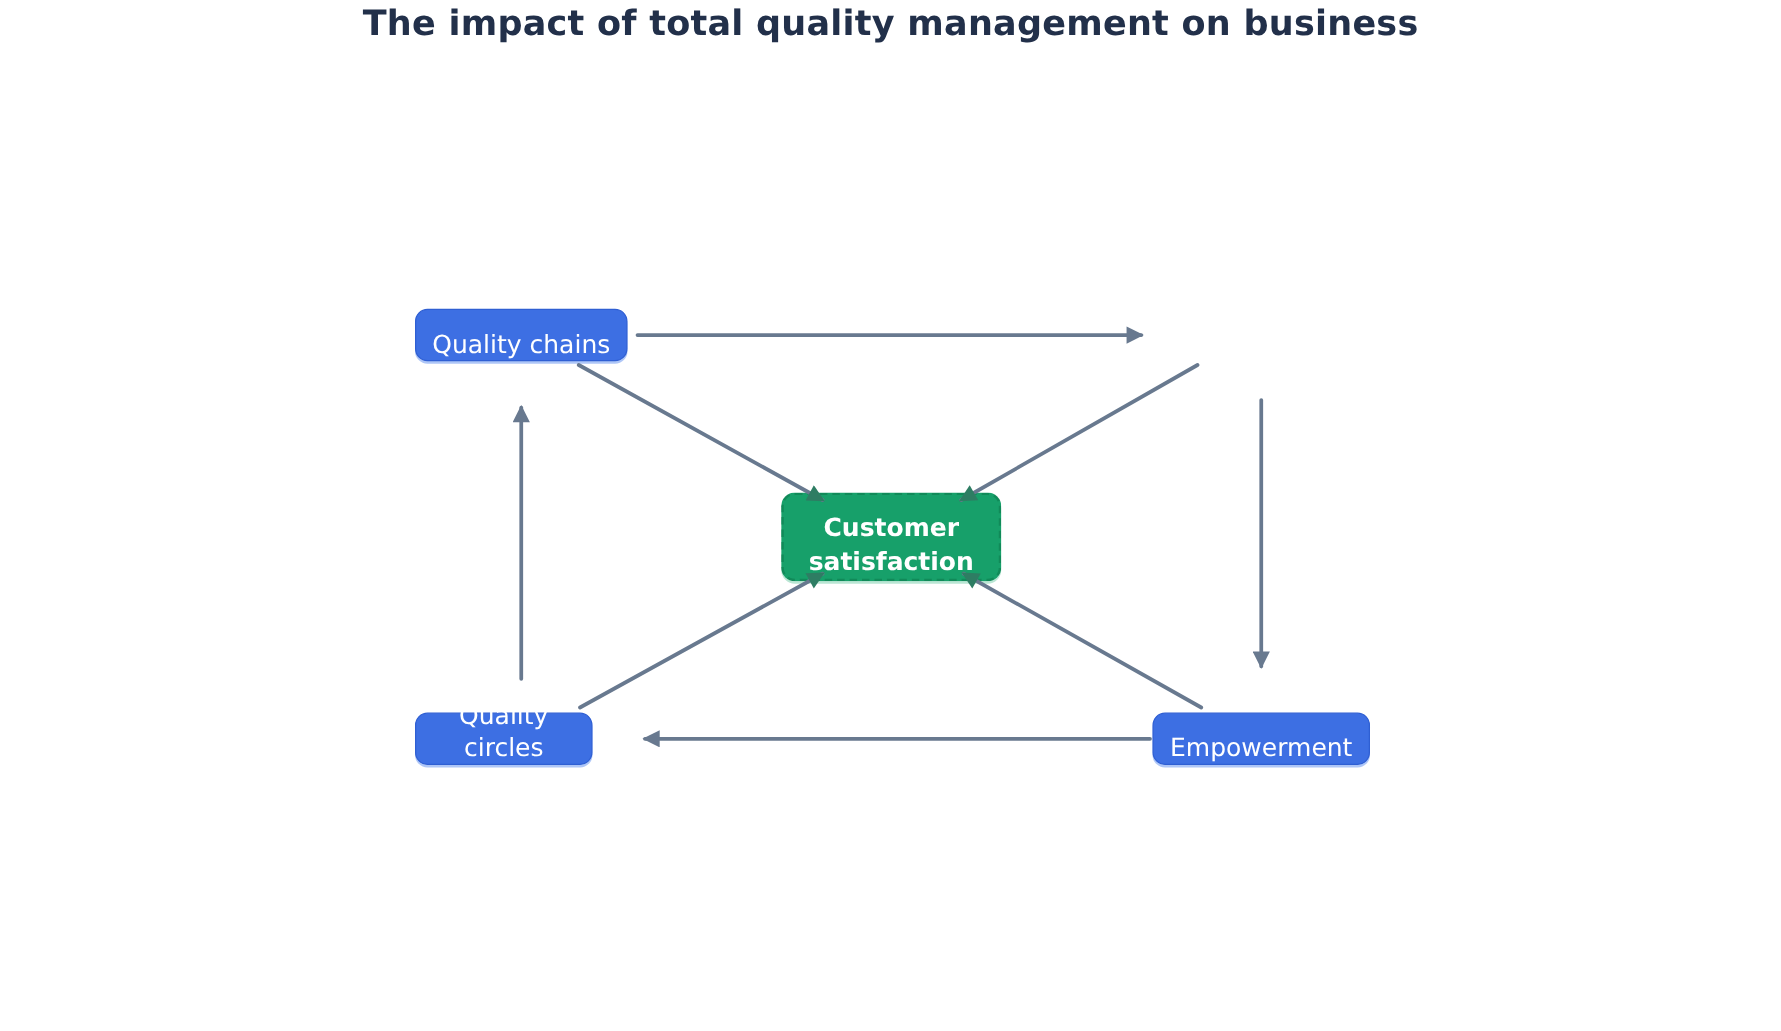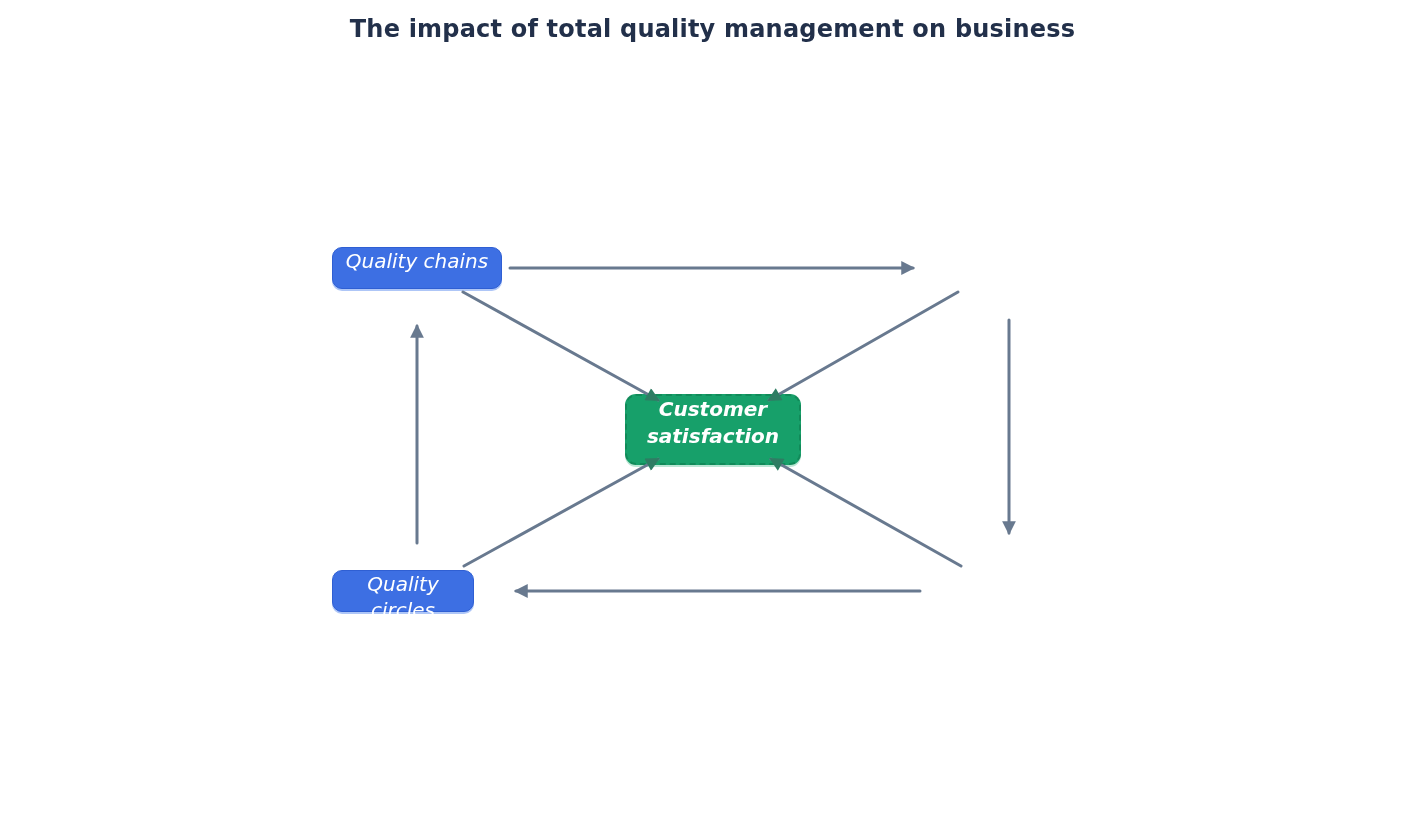--- a/index.html
+++ b/index.html
@@ -2,29 +2,28 @@
 <html style="--title-text: #22304a; --node-blue: #3d6fe3; --blue-border: #2f5fd3; --node-green: #17a06a; --green-border: #118a59; --node-text: #ffffff; --edge: #68798f; --arrowhead-on-green: #2e7d63;"><head>
 <meta charset="utf-8">
 <style>
   html,body{margin:0;padding:0;background:#ffffff;}
   body{
     width:1425px;height:825px;position:relative;overflow:hidden;
     font-family:"DejaVu Sans",sans-serif;
   }
   .stage{position:absolute;inset:0;}
   .diagram-title{
-    position:absolute;top:15px;left:0;width:100%;text-align:center;
-    font-family:"DejaVu Sans",sans-serif;font-weight:700;font-size:24px;
+    position:absolute;top:2px;left:0;width:100%;text-align:center;
+    font-family:"DejaVu Sans",sans-serif;font-weight:700;font-size:28px;
     letter-spacing:0.2px;color:var(--title-text,#22304a);
   }
   .node{
-    position:absolute;box-sizing:border-box;display:flex;align-items:flex-start;justify-content:center;
+    position:absolute;box-sizing:border-box;display:flex;align-items:flex-end;justify-content:center;
     color:var(--node-text,#ffffff);font-size:20px;line-height:26px;text-align:center;
     border-radius:10px;
-    font-style:italic;
   }
   .node.blue{
     background:var(--node-blue,#3d6fe3);
     border:1px solid var(--blue-border,#2f5fd3);
     box-shadow:0 2px 0 rgba(160,188,246,0.85);
   }
   .node.green{
     background:var(--node-green,#17a06a);
     border:2px dashed var(--green-border,#118a59);
     border-radius:11px;
@@ -67,14 +66,17 @@
 
 
   <div class="node green" style="left:625px;top:394px;width:176px;height:71px;padding:0 14px">
     <span>Customer satisfaction</span>
   </div>
 
   <div class="node blue" style="left:332px;top:570px;width:142px;height:42px">
     <span>Quality circles</span>
   </div>
 
+  <div class="node blue" style="left:922px;top:570px;width:174px;height:42px">
+    <span>Empowerment</span>
+  </div>
 
 </div>
 
 </body></html>

